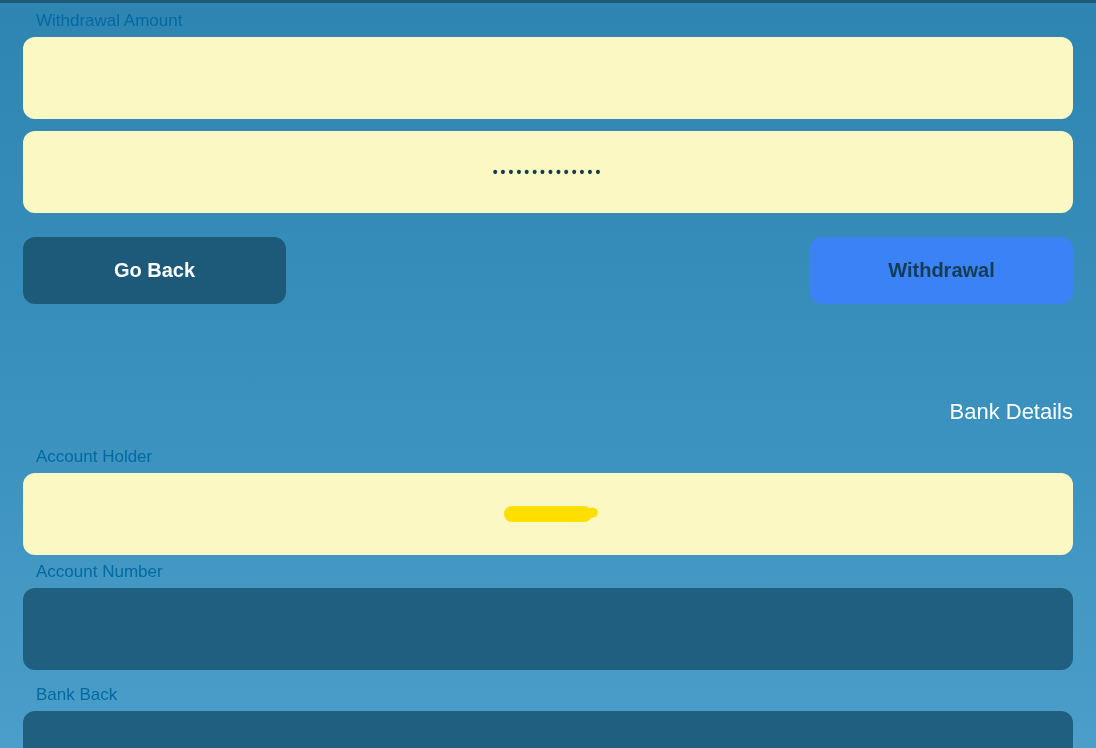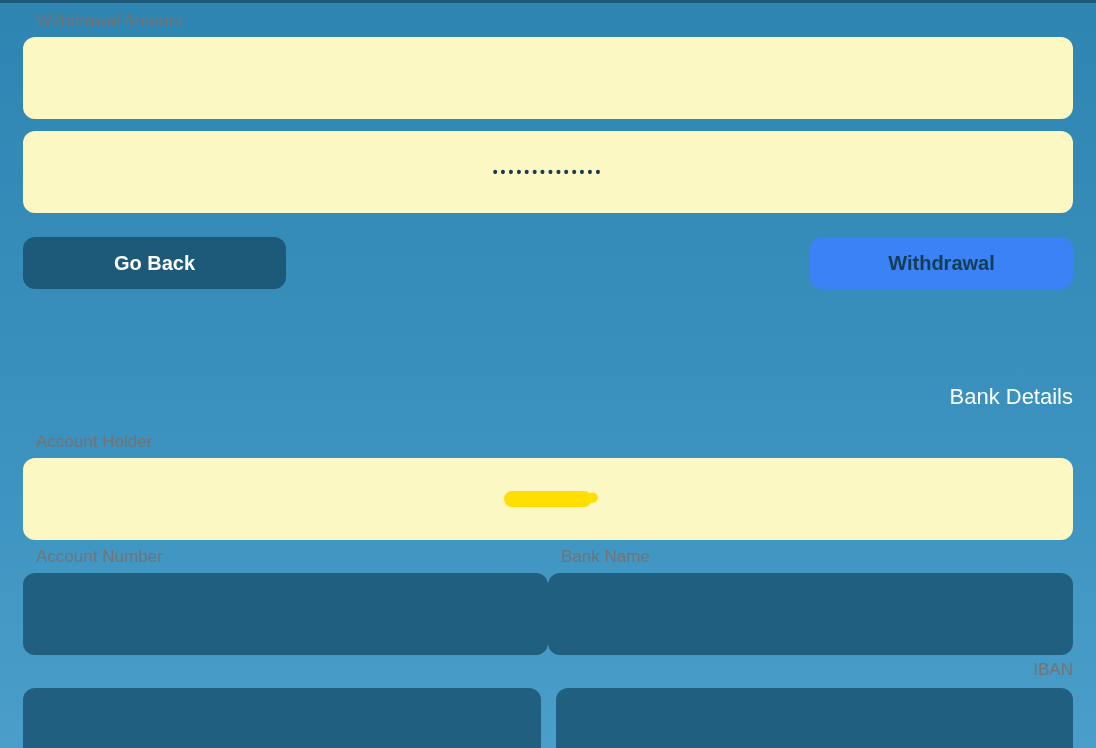--- a/index.html
+++ b/index.html
@@ -16,21 +16,21 @@
       position: relative;
       border-top: 3px solid #1d5a7a;
     }
     .container {
       padding: 8px 23px 0 23px;
     }
     .field-group {
       margin-bottom: 12px;
     }
     .field-label {
-      color: #737373;
+      color: #0369a1;
       font-size: 17px;
       font-weight: 400;
       margin-bottom: 6px;
       padding-left: 13px;
     }
     .input-full {
       width: 100%;
       height: 82px;
       background: #fbf8c4;
       border: none;
@@ -46,21 +46,21 @@
       font-weight: 900;
       color: #143d55;
     }
     .button-row {
       display: flex;
       justify-content: space-between;
       margin-top: 24px;
     }
     .btn {
       width: 263px;
-      height: 52px;
+      height: 67px;
       border-radius: 12px;
       border: none;
       font-size: 20px;
       font-weight: 700;
       cursor: pointer;
     }
     .btn-dark {
       background: #1d5a7a;
       color: #ffffff;
     }
@@ -71,20 +71,22 @@
     .section-title {
       color: #ffffff;
       font-size: 22px;
       font-weight: 400;
       text-align: right;
       margin-top: 95px;
       margin-bottom: 22px;
     }
     .two-col {
       display: flex;
+      gap: 15px;
+      flex-direction: column;
     }
     .col {
       flex: 1;
     }
     .input-half {
       width: 100%;
       height: 82px;
       border: none;
       border-radius: 12px;
       font-size: 18px;
@@ -184,21 +186,21 @@
       </div>
     </div>
   </div>
 
   <div class="two-col" style="margin-top:7px;">
     <div class="col">
       <div class="field-label">Account Number</div>
       <input type="text" class="input-half input-dark" value="" style="">
     </div>
     <div class="col">
-      <div class="field-label">Bank Name</div>
+      <div class="field-label">Bank Back</div>
       <input type="text" class="input-half input-dark" value="" style="">
     </div>
   </div>
 
   <div class="two-col" style="margin-top:5px;text-align:right;">
     <div class="col">
       <div class="field-label">IBAN</div>
     </div>
   </div>
 

